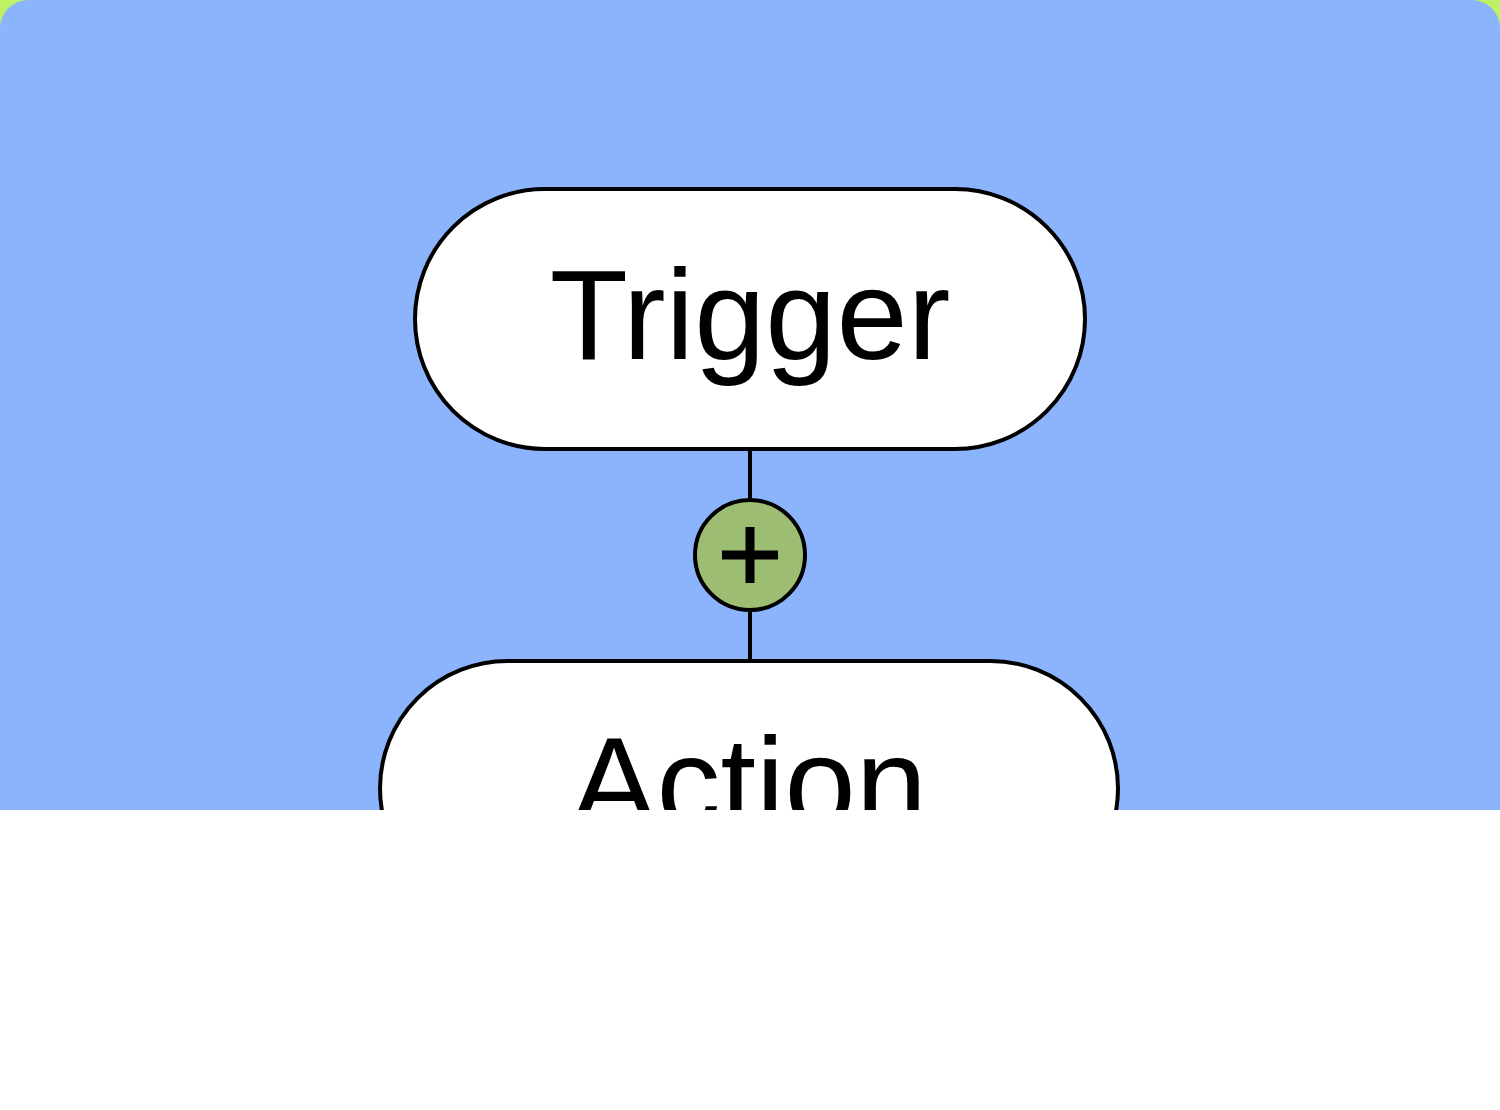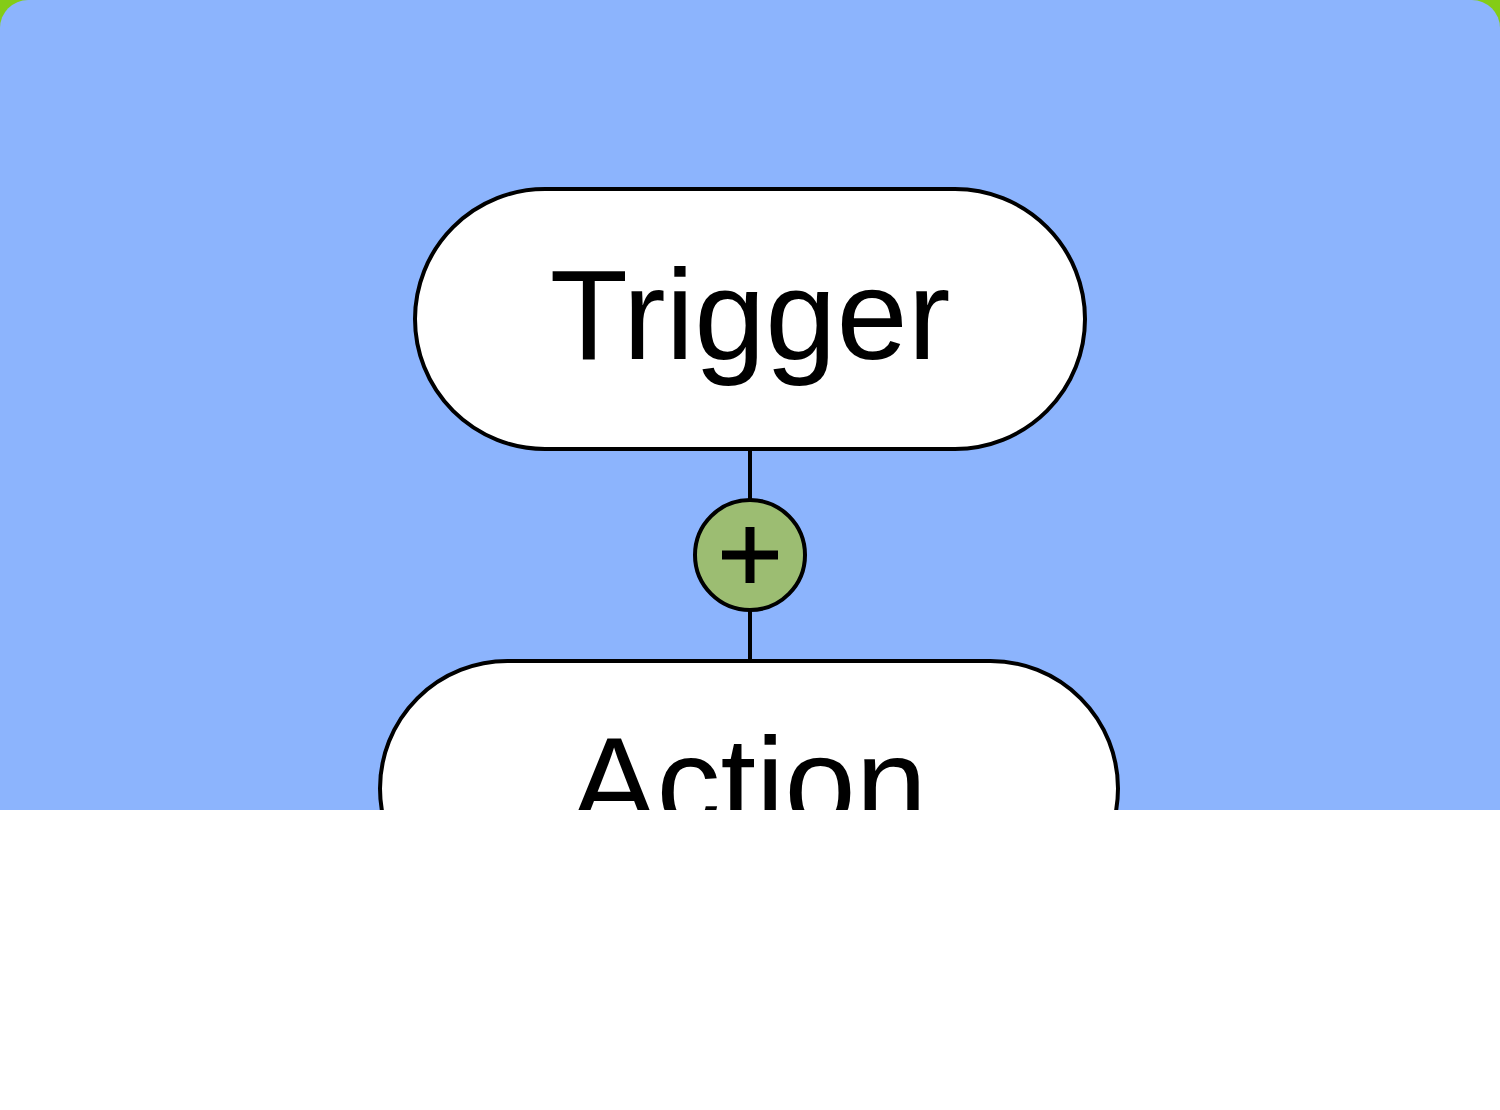--- a/index.html
+++ b/index.html
@@ -9,21 +9,21 @@
     background: #ffffff;
   }
   body {
     font-family: "Liberation Sans", sans-serif;
   }
   #canvas-root {
     position: relative;
     width: 1500px;
     height: 810px;
     overflow: hidden;
-    background: #84cc16;
+    background: #bef264;
   }
   .canvas-surface {
     position: absolute;
     left: 0;
     top: 0;
     width: 1500px;
     height: 1110px;
     background: #8cb4fd;
     border-radius: 28px;
     box-sizing: border-box;

